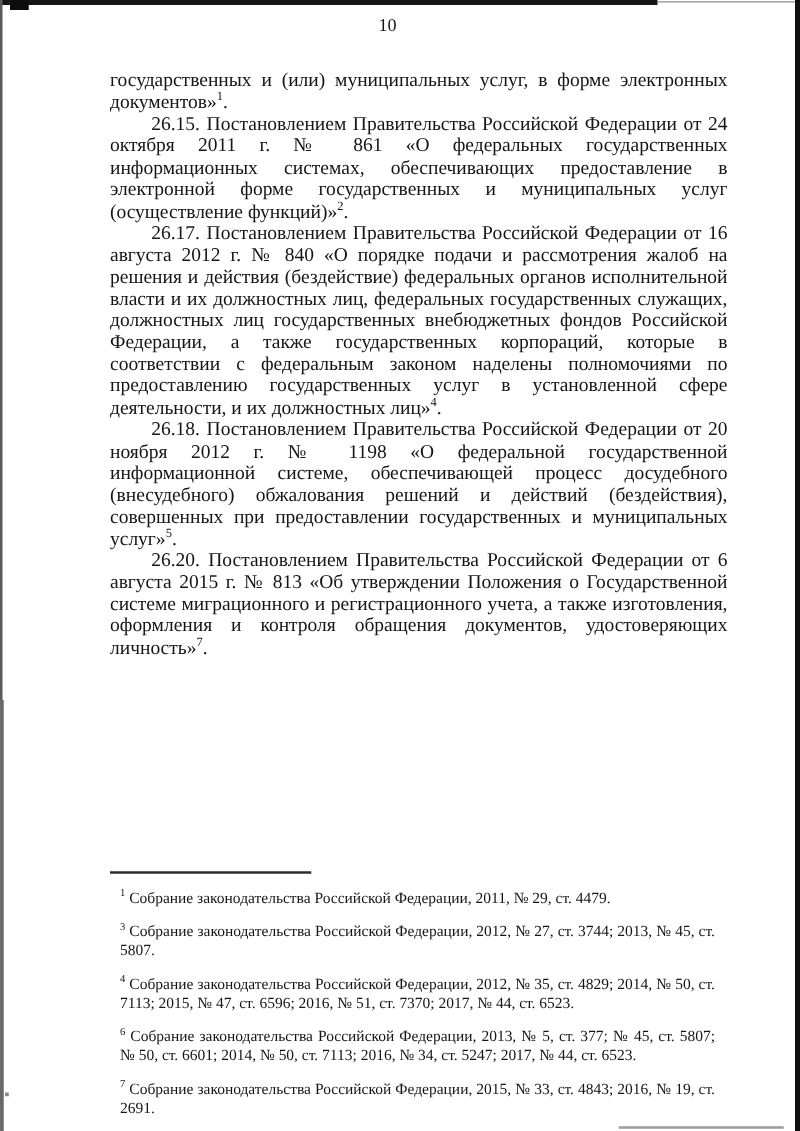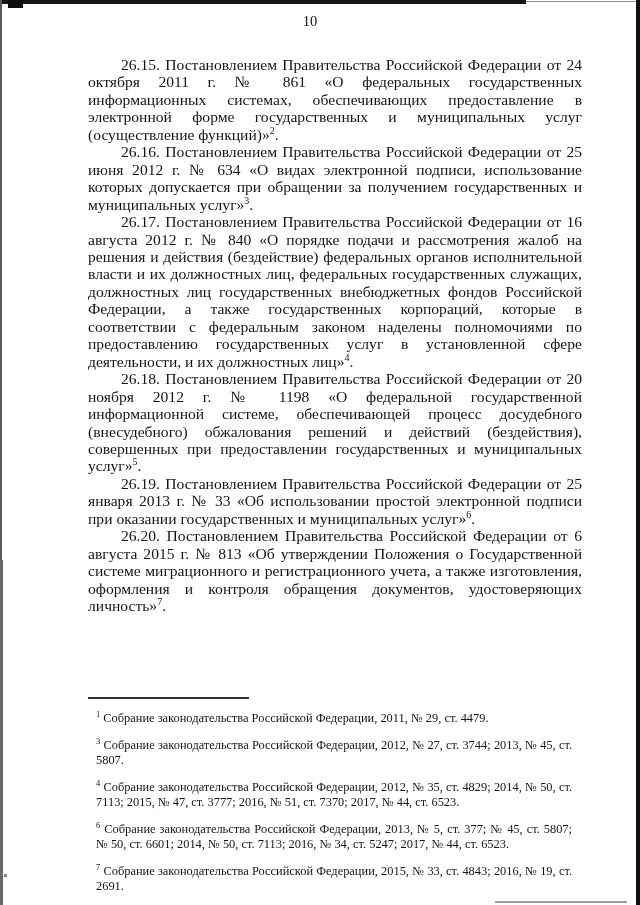--- a/index.html
+++ b/index.html
@@ -57,28 +57,27 @@
 <div class="edge edge-top-thin"></div>
 <div class="edge edge-left"></div>
 <div class="edge edge-left-low"></div>
 <div class="edge edge-right"></div>
 <div class="edge edge-bottom"></div>
 <div class="edge edge-speck"></div>
 
 <div class="page-number">10</div>
 
 <div class="main-text">
+  <p><span>государственных и (или) муниципальных услуг, в форме электронных документов»</span><sup class="fn-ref">1</sup><span>.</span></p>
   <p class="indented"><span>26.15. Постановлением Правительства Российской Федерации от 24 октября 2011 г. № 861 «О федеральных государственных информационных системах, обеспечивающих предоставление в электронной форме государственных и муниципальных услуг (осуществление функций)»</span><sup class="fn-ref">2</sup><span>.</span></p>
-  <p class="indented"><span>26.16. Постановлением Правительства Российской Федерации от 25 июня 2012 г. № 634 «О видах электронной подписи, использование которых допускается при обращении за получением государственных и муниципальных услуг»</span><sup class="fn-ref">3</sup><span>.</span></p>
   <p class="indented"><span>26.17. Постановлением Правительства Российской Федерации от 16 августа 2012 г. № 840 «О порядке подачи и рассмотрения жалоб на решения и действия (бездействие) федеральных органов исполнительной власти и их должностных лиц, федеральных государственных служащих, должностных лиц государственных внебюджетных фондов Российской Федерации, а также государственных корпораций, которые в соответствии с федеральным законом наделены полномочиями по предоставлению государственных услуг в установленной сфере деятельности, и их должностных лиц»</span><sup class="fn-ref">4</sup><span>.</span></p>
   <p class="indented"><span>26.18. Постановлением Правительства Российской Федерации от 20 ноября 2012 г. № 1198 «О федеральной государственной информационной системе, обеспечивающей процесс досудебного (внесудебного) обжалования решений и действий (бездействия), совершенных при предоставлении государственных и муниципальных услуг»</span><sup class="fn-ref">5</sup><span>.</span></p>
-  <p class="indented"><span>26.19. Постановлением Правительства Российской Федерации от 25 января 2013 г. № 33 «Об использовании простой электронной подписи при оказании государственных и муниципальных услуг»</span><sup class="fn-ref">6</sup><span>.</span></p>
   <p class="indented"><span>26.20. Постановлением Правительства Российской Федерации от 6 августа 2015 г. № 813 «Об утверждении Положения о Государственной системе миграционного и регистрационного учета, а также изготовления, оформления и контроля обращения документов, удостоверяющих личность»</span><sup class="fn-ref">7</sup><span>.</span></p>
 </div>
 
 <div class="footnotes">
   <div class="footnote-rule"></div>
   <p class="footnote"><sup class="fn-marker">1</sup> <span>Собрание законодательства Российской Федерации, 2011, № 29, ст. 4479.</span></p>
   <p class="footnote"><sup class="fn-marker">3</sup> <span>Собрание законодательства Российской Федерации, 2012, № 27, ст. 3744; 2013, № 45, ст. 5807.</span></p>
-  <p class="footnote"><sup class="fn-marker">4</sup> <span>Собрание законодательства Российской Федерации, 2012, № 35, ст. 4829; 2014, № 50, ст. 7113; 2015, № 47, ст. 3777; 2016, № 51, ст. 7370; 2017, № 44, ст. 6523.</span></p>
+  <p class="footnote"><sup class="fn-marker">4</sup> <span>Собрание законодательства Российской Федерации, 2012, № 35, ст. 4829; 2014, № 50, ст. 7113; 2015, № 47, ст. 6596; 2016, № 51, ст. 7370; 2017, № 44, ст. 6523.</span></p>
   <p class="footnote"><sup class="fn-marker">6</sup> <span>Собрание законодательства Российской Федерации, 2013, № 5, ст. 377; № 45, ст. 5807; № 50, ст. 6601; 2014, № 50, ст. 7113; 2016, № 34, ст. 5247; 2017, № 44, ст. 6523.</span></p>
   <p class="footnote"><sup class="fn-marker">7</sup> <span>Собрание законодательства Российской Федерации, 2015, № 33, ст. 4843; 2016, № 19, ст. 2691.</span></p>
 </div>
 
 </body></html>

